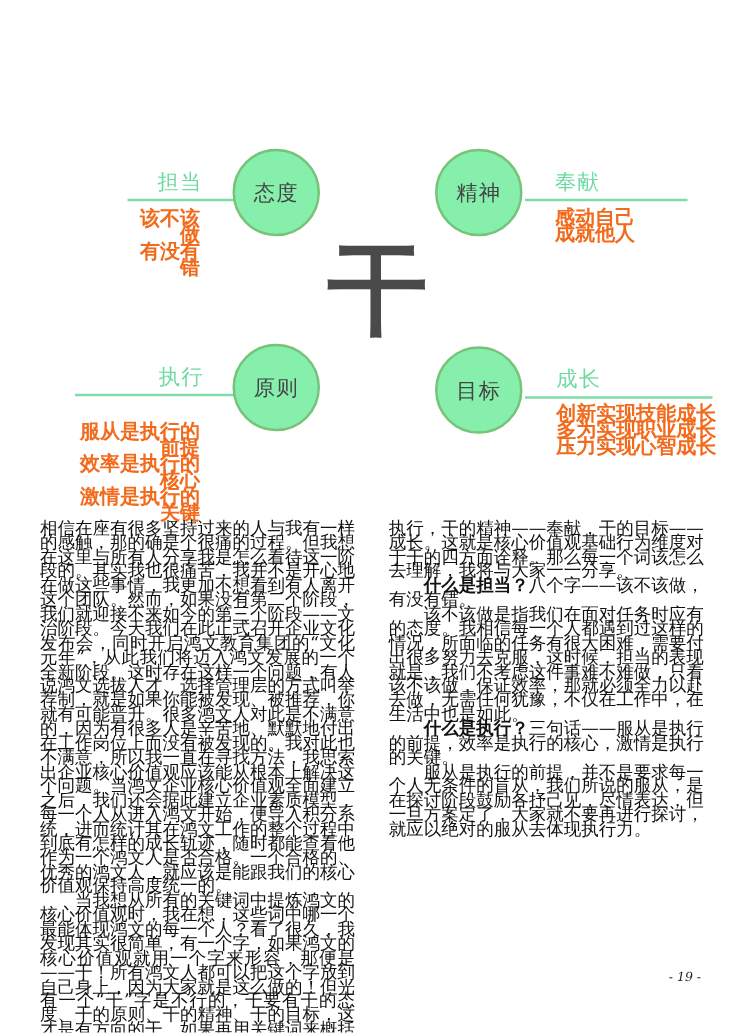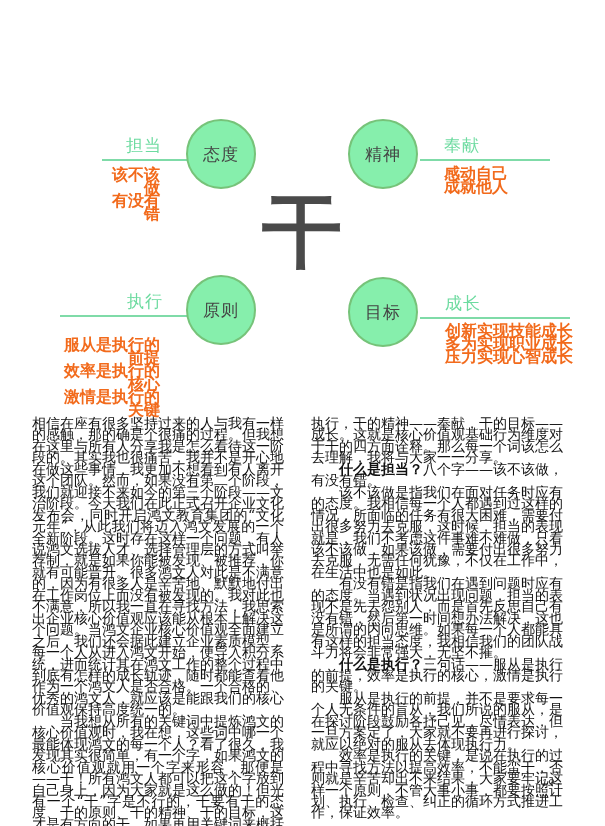--- a/index.html
+++ b/index.html
@@ -70,20 +70,18 @@
 
 <div class="col" style="left:32px;">
   <p>相信在座有很多坚持过来的人与我有一样的感触，那的确是个很痛的过程。但我想在这里与所有人分享我是怎么看待这一阶段的。其实我也很痛苦，我并不是开心地在做这些事情，我更加不想看到有人离开这个团队。然而，如果没有第二个阶段，我们就迎接不来如今的第三个阶段——文治阶段。今天我们在此正式召开企业文化发布会，同时开启鸿文教育集团的“文化元年”，从此我们将迈入鸿文发展的一个全新阶段。这时存在这样一个问题，有人说鸿文选拔人才、选择管理层的方式叫举荐制，就是如果你能被发现、被推荐，你就有可能晋升。很多鸿文人对此是不满意的，因为有很多人是辛苦地、默默地付出在工作岗位上而没有被发现的。我对此也不满意，所以我一直在寻找方法，我思索出企业核心价值观应该能从根本上解决这个问题。当鸿文企业核心价值观全面建立之后，我们还会据此建立企业素质模型，每一个人从进入鸿文开始，便导入积分系统，进而统计其在鸿文工作的整个过程中到底有怎样的成长轨迹，随时都能查看他作为一个鸿文人是否合格。一个合格的、优秀的鸿文人，就应该是能跟我们的核心价值观保持高度统一的。</p>
   <p class="ind">当我想从所有的关键词中提炼鸿文的核心价值观时，我在想，这些词中哪一个最能体现鸿文的每一个人？看了很久，我发现其实很简单，有一个字，如果鸿文的核心价值观就用一个字来形容，那便是——干！所有鸿文人都可以把这个字放到自己身上，因为大家就是这么做的！但光有一个“干”字是不行的，干要有干的态度、干的原则、干的精神、干的目标，这才是有方向的干。如果再用关键词来概括干的态度、原则、精神、目标，我选了四个，分别是：干的态度——担当，干的原则——</p>
   <p class="ind">接下来开始讲核心价值观的主要内容。核心价值观主要分为两部分内容，一部分是基础行为，一部分叫岗位行为。</p>
 </div>
 
 <div class="col" style="left:311px;">
   <p>执行，干的精神——奉献，干的目标——成长。这就是核心价值观基础行为维度对于干的四方面诠释。那么每一个词该怎么去理解，我将与大家一一分享。</p>
   <p class="ind"><b class="q">什么是担当？</b><span>八个字——该不该做，有没有错。</span></p>
-  <p class="ind">该不该做是指我们在面对任务时应有的态度。我相信每一个人都遇到过这样的情况，所面临的任务有很大困难，需要付出很多努力去克服，这时候，担当的表现就是，我们不考虑这件事难不难做，只看该不该做，如果该做，需要付出很多努力去克服，无需任何犹豫，不仅在工作中，在生活中也是如此。</p>
-  <p class="ind">有没有错是指我们在遇到问题时应有的态度。当遇到状况出现问题，担当的表现不是先去怨别人，而是首先反思自己有没有错，然后第一时间想办法解决，这也是所谓的内向思维。如果每一个人都能具有这样的担当态度，我相信我们的团队战斗力将会非常强大，无坚不摧。</p>
+  <p class="ind">该不该做是指我们在面对任务时应有的态度。我相信每一个人都遇到过这样的情况，所面临的任务有很大困难，需要付出很多努力去克服，这时候，担当的表现就是，我们不考虑这件事难不难做，只看该不该做，保证效率，那就必须全力以赴去做，无需任何犹豫，不仅在工作中，在生活中也是如此。</p>
   <p class="ind"><b class="q">什么是执行？</b><span>三句话——服从是执行的前提，效率是执行的核心，激情是执行的关键。</span></p>
   <p class="ind">服从是执行的前提，并不是要求每一个人无条件的盲从，我们所说的服从，是在探讨阶段鼓励各抒己见，尽情表达，但一旦方案定了，大家就不要再进行探讨，就应以绝对的服从去体现执行力。</p>
-  <p class="ind">效率是执行的关键，是说在执行的过程中寻找方法以提高效率，不能蛮干，否则就是辛苦却出不来结果，大家要牢记这样一个原则，不管大事小事，都要按照计划、执行、检查、纠正的循环方式推进工作，保证效率。</p>
 </div>
 
 <div class="pagenum">- 19 -</div>
 
 </body></html>

